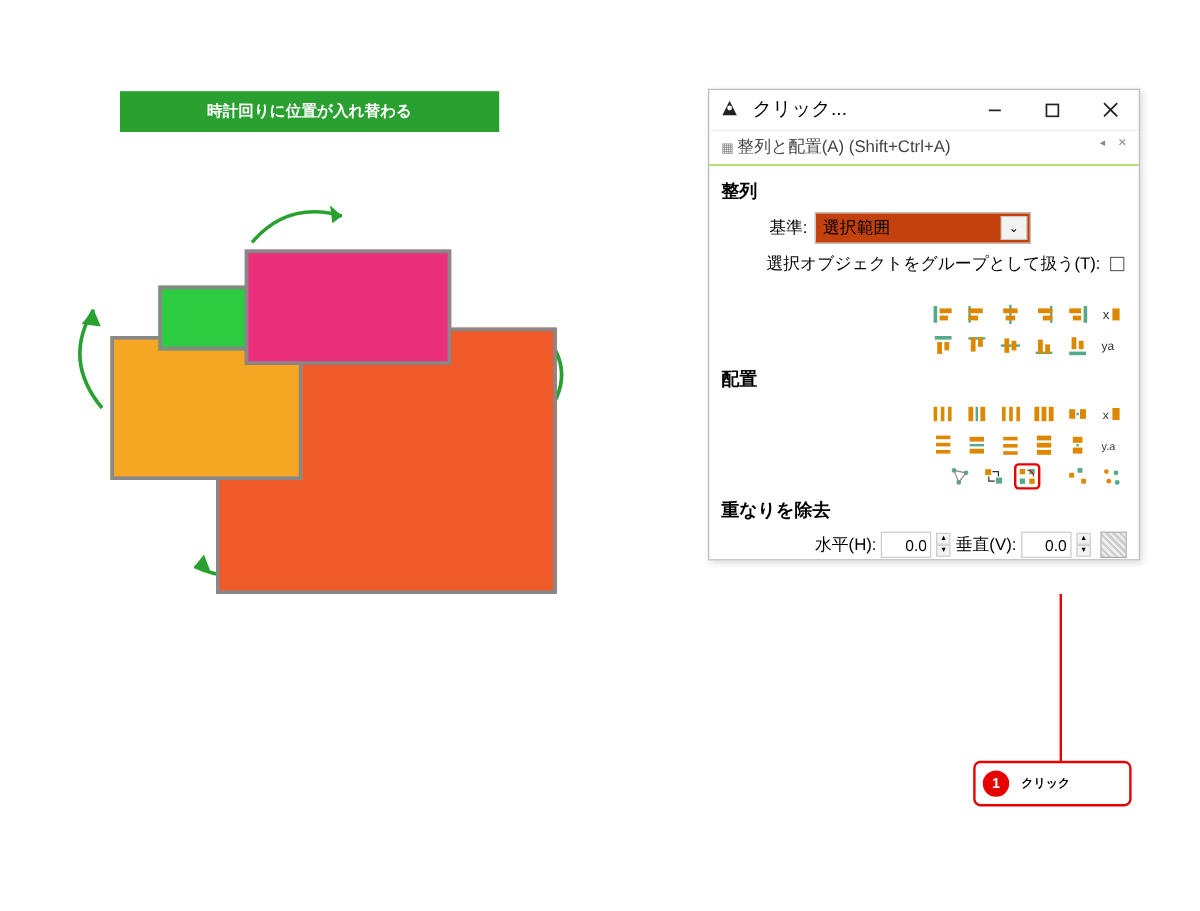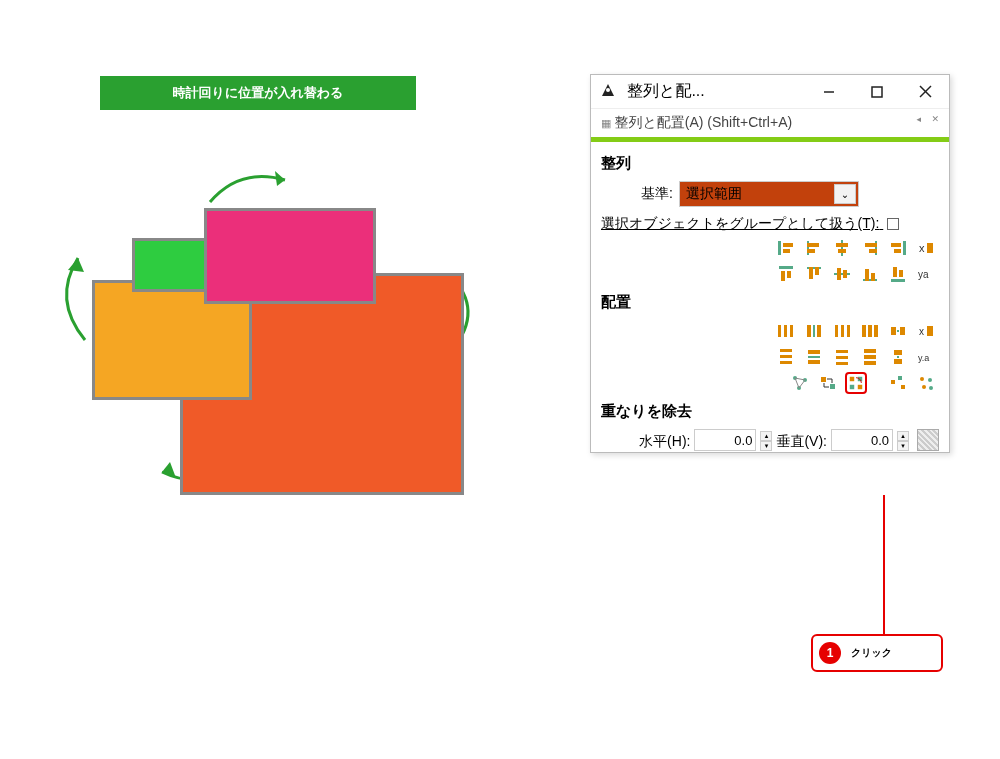--- a/index.html
+++ b/index.html
@@ -14,40 +14,40 @@
 .rect-pink  { left: 124px; top: 48px; width: 172px; height: 96px; background: #eb2f7a; z-index: 3; }
 .rect-green { left: 52px; top: 78px; width: 82px; height: 54px; background: #2ecc40; z-index: 2; }
 
 .arrow-svg { position: absolute; pointer-events: none; }
 
 .dialog { position: absolute; left: 590px; top: 74px; width: 360px; background: #fff; border: 1px solid #bbb; box-shadow: 2px 2px 6px rgba(0,0,0,0.15); }
 .titlebar { display: flex; align-items: center; height: 34px; border-bottom: 1px solid #eee; }
 .titlebar-icon { width: 34px; display: flex; align-items: center; justify-content: center; }
 .titlebar-title { flex: 1; font-size: 16px; padding-left: 2px; }
 .titlebar-btn { width: 48px; height: 34px; display: flex; align-items: center; justify-content: center; font-size: 14px; }
-.sub-header { font-size: 14px; padding: 5px 8px 5px 10px; color: #444; border-bottom: 5px solid #84cc16; position: relative; }
+.sub-header { font-size: 14px; padding: 5px 8px 5px 10px; color: #444; border-bottom: 1px solid #84cc16; position: relative; }
 .sub-header-icons { position: absolute; right: 6px; top: 5px; font-size: 9px; color: #888; letter-spacing: 4px; }
 
 .dialog-body { padding: 4px 10px 1px 10px; }
 .section-label { font-size: 15px; font-weight: bold; margin-top: 8px; margin-bottom: 8px; }
 .inline-row { display: flex; align-items: center; gap: 6px; margin: 4px 0 4px 40px; }
 .inline-row label { font-size: 14px; }
 .select { border: 1px solid #ccc; font-size: 14px; padding: 3px 28px 3px 6px; background: #c2410c; position: relative; min-width: 180px; }
 .select-caret { position: absolute; right: 2px; top: 2px; width: 22px; height: calc(100% - 4px); background: #f3f3f3; border: 1px solid #ccc; display: flex; align-items: center; justify-content: center; font-size: 10px; }
-.check-row { font-size: 14px; text-align: left; margin: 8px 2px 4px 0; text-decoration: underline; }
+.check-row { font-size: 14px; text-align: right; margin: 8px 2px 22px 0; }
 .check-row .cb { display: inline-block; width: 12px; height: 12px; border: 1px solid #666; vertical-align: middle; margin-left: 4px; }
 
 .icon-grid { display: flex; justify-content: flex-end; gap: 6px; margin-bottom: 4px; padding-right: 2px; }
 .ig-btn { width: 22px; height: 22px; display: flex; align-items: center; justify-content: center; font-size: 12px; border: 1px solid transparent; position: relative; }
 .ig-btn svg { width: 18px; height: 18px; }
 .ig-btn.highlight { border: 2px solid #e60000; border-radius: 4px; padding: 1px; }
 
-.overlap-row { display: flex; align-items: flex-end; gap: 4px; justify-content: flex-end; margin-top: 6px; }
+.overlap-row { display: flex; align-items: center; gap: 4px; justify-content: flex-end; margin-top: 6px; }
 .overlap-row label { font-size: 14px; }
-.num-input { border: 1px solid #ccc; width: 62px; height: 22px; font-size: 13px; text-align: right; padding-right: 3px; }
+.num-input { border: 1px solid #ccc; width: 42px; height: 22px; font-size: 13px; text-align: right; padding-right: 3px; }
 .spinner { display: flex; flex-direction: column; width: 12px; }
 .spinner div { height: 10px; border: 1px solid #ccc; background: #f3f3f3; font-size: 7px; line-height: 7px; text-align: center; }
 .shade-btn { width: 22px; height: 22px; background: repeating-linear-gradient(45deg,#ccc,#ccc 2px,#eee 2px,#eee 4px); border:1px solid #aaa; margin-left:4px; }
 
 .callout-line { position: absolute; left: 883px; top: 495px; width: 2px; height: 145px; background: #e60000; }
 .callout-box { position: absolute; left: 811px; top: 634px; width: 132px; height: 38px; border: 2px solid #e60000; border-radius: 6px; background: #fff; display: flex; align-items: center; padding-left: 6px; gap: 10px; }
 .badge-num { width: 22px; height: 22px; border-radius: 50%; background: #e60000; color: #fff; font-size: 12px; font-weight: bold; display: flex; align-items: center; justify-content: center; }
 .callout-text { font-size: 10px; font-weight: bold; }
 </style>
 </head>
@@ -80,21 +80,21 @@
 </div>
 
 <div class="dialog">
   <div class="titlebar">
     <div class="titlebar-icon">
       <svg width="20" height="20" viewBox="0 0 20 20">
           <path d="M10 2 L4 14 L16 14 Z" fill="#222"></path>
           <circle cx="10" cy="8" r="2" fill="#fff"></circle>
         </svg>
     </div>
-    <div class="titlebar-title">整列と配...</div>
+    <div class="titlebar-title">クリック...</div>
     <div class="titlebar-btn">
         <svg width="12" height="12">
           <line x1="1" y1="6" x2="11" y2="6" stroke="#222" stroke-width="1.5"></line>
         </svg>
       </div>
     <div class="titlebar-btn">
         <svg width="12" height="12">
           <rect x="1" y="1" width="10" height="10" stroke="#222" stroke-width="1.5" fill="none"></rect>
         </svg>
       </div>

